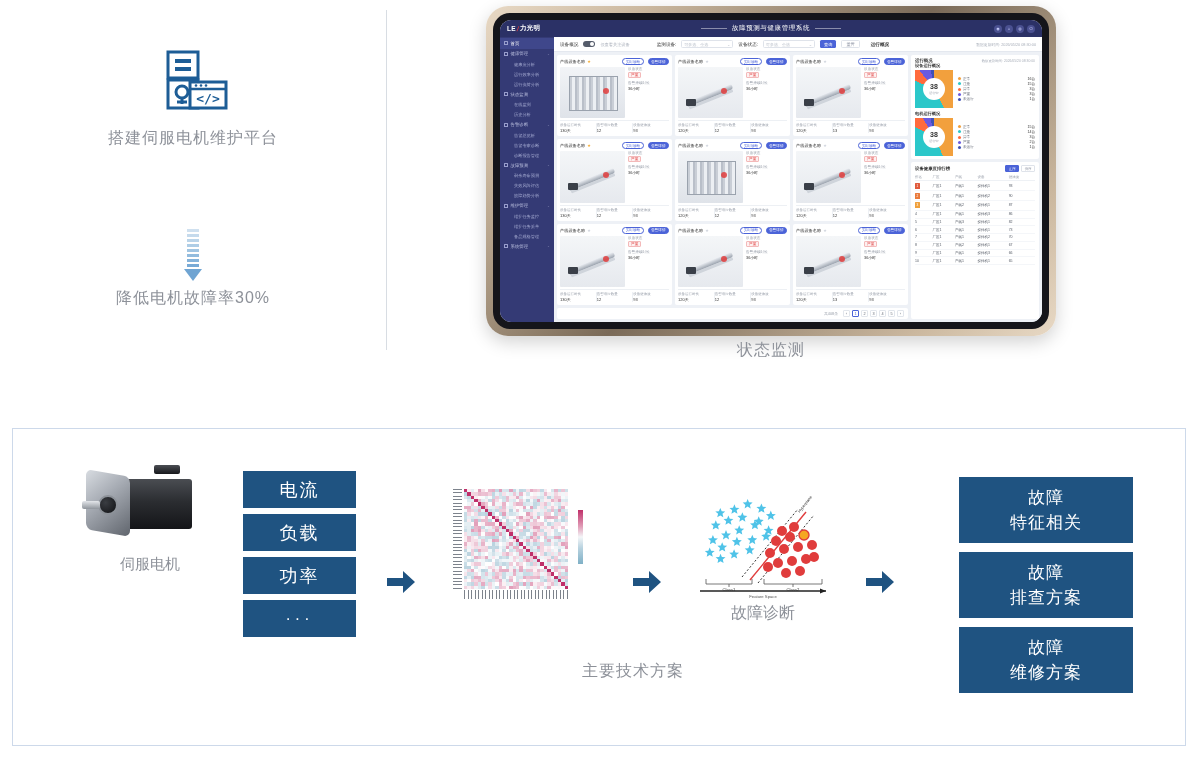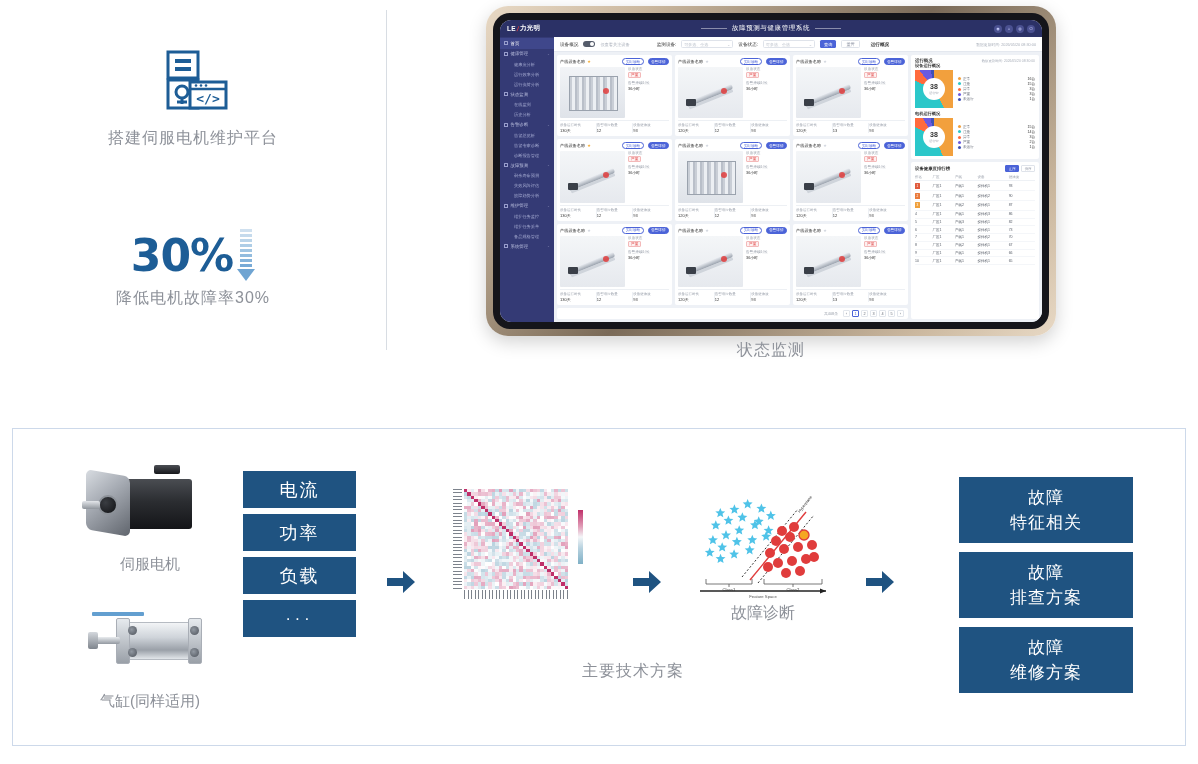--- a/index.html
+++ b/index.html
@@ -391,21 +391,20 @@
           <circle cx="45" cy="35.5" r="1.3" fill="#1d5d96"></circle>
           <circle cx="50" cy="35.5" r="1.3" fill="#1d5d96"></circle>
           <text x="52" y="53" font-size="13" font-weight="bold" fill="#1d5d96" text-anchor="middle" font-family="DejaVu Sans Mono, monospace">&lt;/&gt;</text>
         </svg>
       </div>
       <span class="cap">搭建伺服电机维护平台</span>
     </div>
 
     <div id="kpi-rate">
       <div id="rate-row">
-        <span id="rate-number">30%</span>
         <span id="rate-arrow">
           <svg width="18" height="52" viewBox="0 0 18 52">
             <rect x="3" y="0" width="12" height="3" fill="#cfe0ef"></rect>
             <rect x="3" y="5" width="12" height="3" fill="#c5daec"></rect>
             <rect x="3" y="10" width="12" height="3" fill="#bad4e9"></rect>
             <rect x="3" y="15" width="12" height="3" fill="#aecde6"></rect>
             <rect x="3" y="20" width="12" height="3" fill="#a1c5e2"></rect>
             <rect x="3" y="25" width="12" height="3" fill="#93bcde"></rect>
             <rect x="3" y="30" width="12" height="3" fill="#85b3da"></rect>
             <rect x="3" y="35" width="12" height="3" fill="#78aad6"></rect>
@@ -1024,41 +1023,26 @@
       <div class="eq-item">
         <div class="eq-img">
           <div class="motor-body"></div>
           <div class="motor-cable"></div>
           <div class="motor-face"></div>
           <div class="motor-hub"></div>
           <div class="motor-shaft"></div>
         </div>
         <div class="eq-cap">伺服电机</div>
       </div>
-      <div class="eq-item" style="margin-top:22px">
-        <div class="eq-img">
-          <div class="cyl-body"></div>
-          <div class="cyl-stripe"></div>
-          <div class="cyl-cap-l"></div>
-          <div class="cyl-cap-r"></div>
-          <div class="cyl-rod"></div>
-          <div class="cyl-nut"></div>
-          <div class="cyl-port" style="left:48px;top:30px"></div>
-          <div class="cyl-port" style="left:48px;top:52px"></div>
-          <div class="cyl-port" style="left:110px;top:30px"></div>
-          <div class="cyl-port" style="left:110px;top:52px"></div>
-        </div>
-        <div class="eq-cap">气缸(同样适用)</div>
-      </div>
     </div>
 
     <div style="position:absolute;left:230px;top:42px" id="sig-col">
         <div class="sig-box">电流</div>
+        <div class="sig-box">负载</div>
         <div class="sig-box">功率</div>
-        <div class="sig-box">负载</div>
         <div class="sig-box dots">···</div>
       </div>
 
     <div style="position:absolute;left:374px;top:142px" class="arrow-icon">
       <svg width="28" height="22" viewBox="0 0 28 22">
           <polygon points="0,7 16,7 16,0 28,11 16,22 16,15 0,15" fill="#1f5381"></polygon>
         </svg>
     </div>
 
     <div class="heat-wrap" style="position:absolute;left:418px;top:55px;width:190px">

